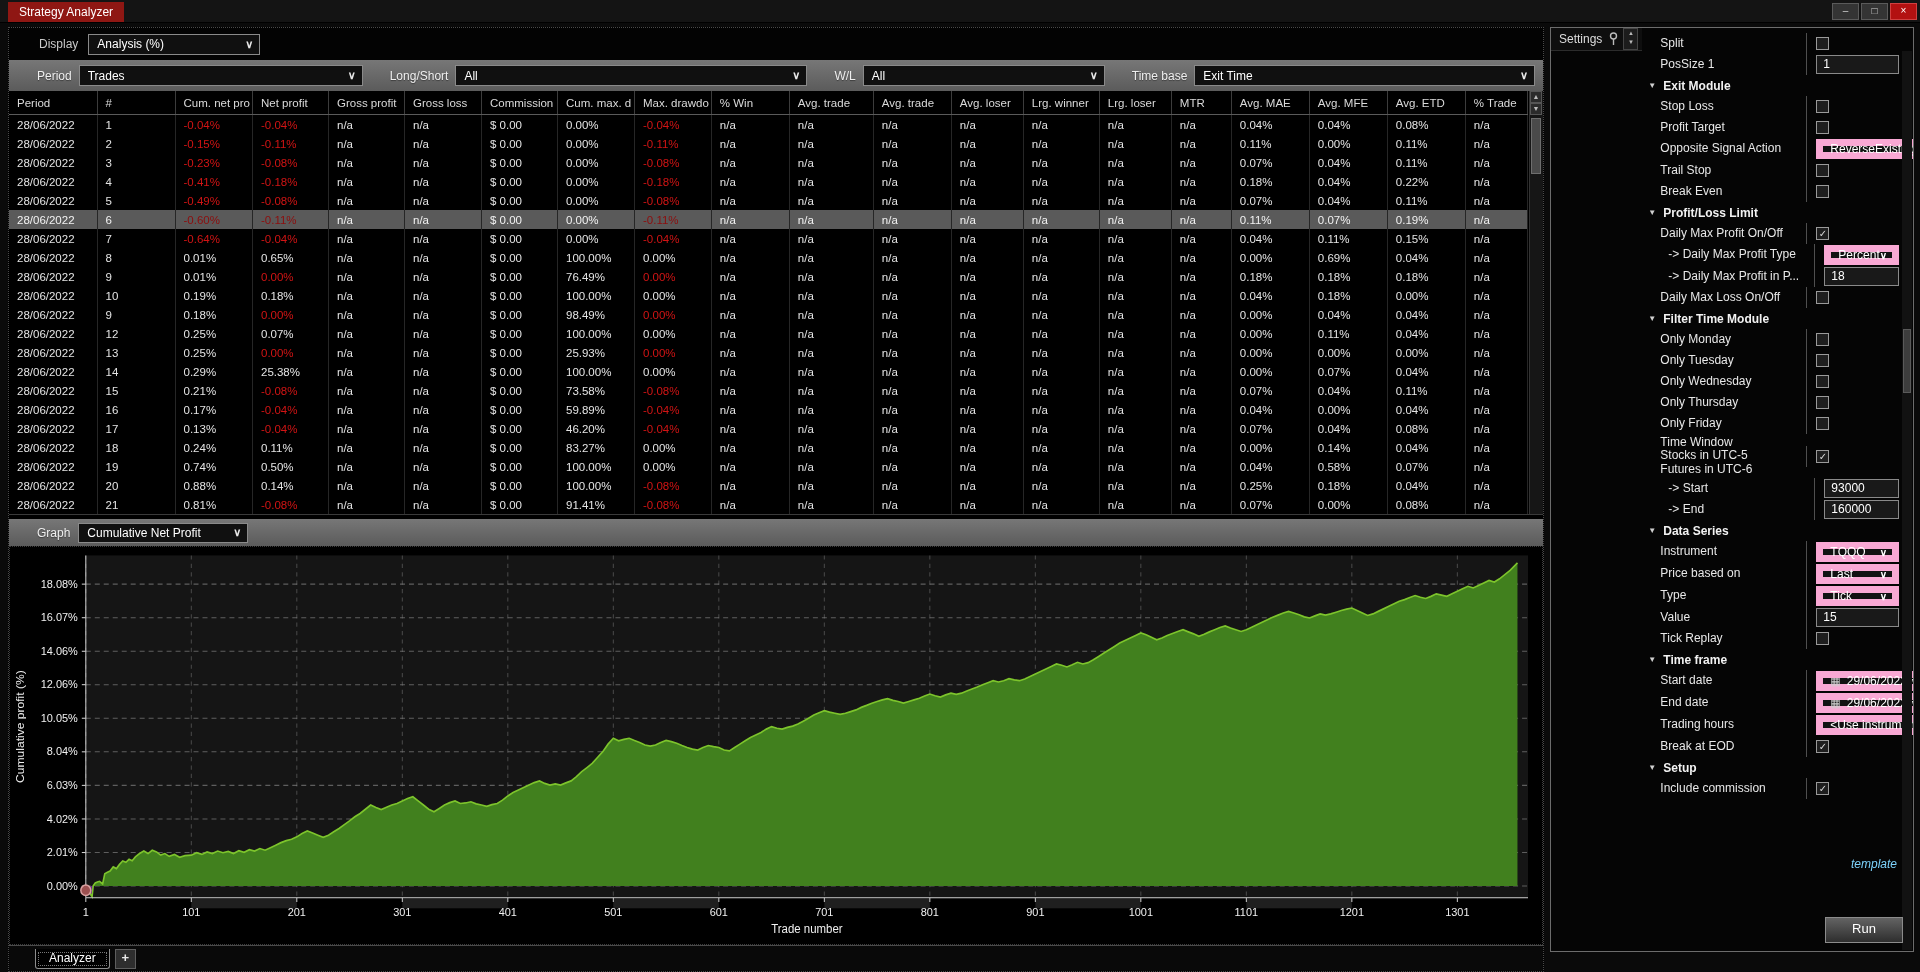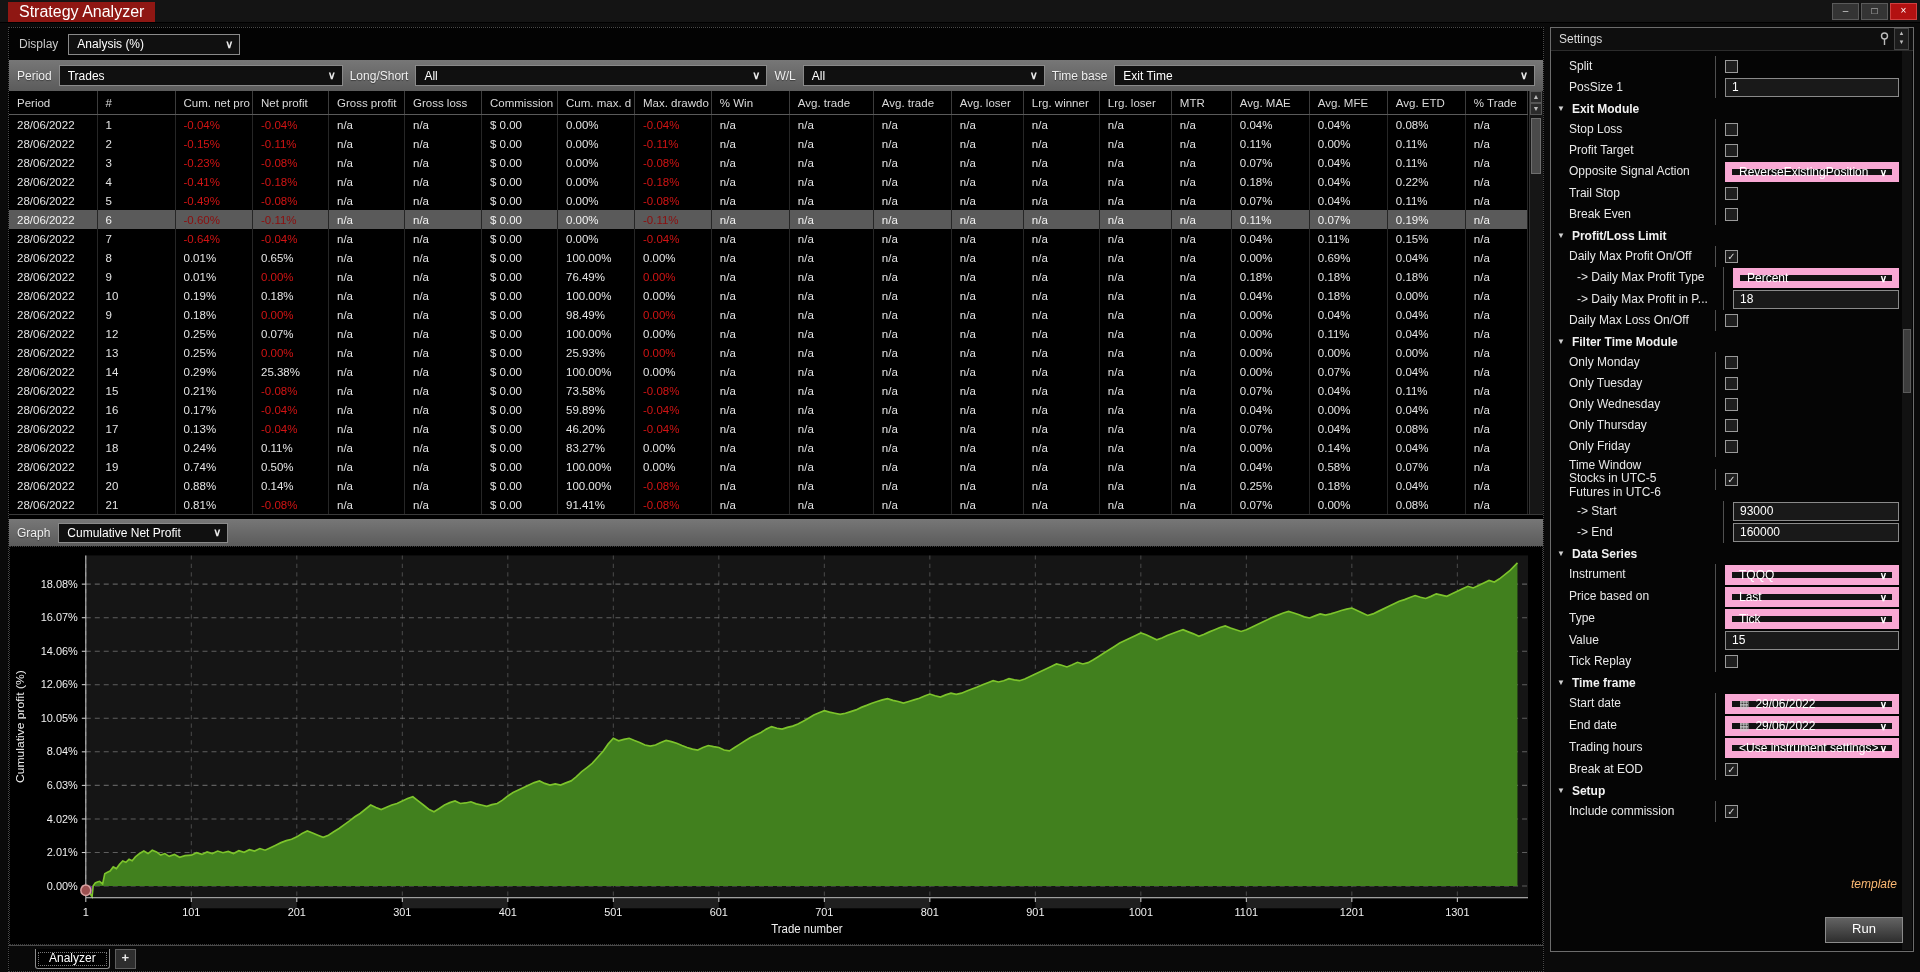--- a/index.html
+++ b/index.html
@@ -1,31 +1,31 @@
 <!DOCTYPE html>
 <html><head>
 <meta charset="utf-8">
 <style>
   html,body{margin:0;padding:0;background:#000;}
   body{width:1920px;height:972px;overflow:hidden;font-family:"Liberation Sans",sans-serif;color:#e8e8e8;}
   .window{width:1920px;height:972px;display:flex;flex-direction:column;background:#0a0a0a;}
 
   
   .titlebar{height:22px;background:#141414;position:relative;display:flex;align-items:flex-end;border-bottom:1px solid #000;flex:0 0 auto;}
-  .title-tab{margin-left:8px;background:#8f1713;color:#fff;font-size:16px;padding:3px 11px 3px;line-height:14px;}
+  .title-tab{margin-left:8px;background:#8f1713;color:#fff;font-size:12px;padding:3px 11px 3px;line-height:14px;}
   .win-btns{position:absolute;right:3px;top:3px;display:flex;gap:2px;}
   .win-btn{width:25px;height:15px;background:#343434;border:1px solid #5a5a5a;color:#cfcfcf;font-size:10px;line-height:13px;text-align:center;cursor:default;}
   .win-btn.close{background:#b31111;border-color:#d04040;color:#fff;}
 
   
   .main{flex:1;display:flex;min-height:0;padding:4px 6px 0 8px;gap:6px;}
   .left{flex:1;display:flex;flex-direction:column;min-width:0;border:1px dotted #4a4a4a;background:#000;}
 
   .display-row{height:32px;display:flex;align-items:center;gap:10px;padding-left:10px;background:#030303;flex:0 0 auto;}
-  .lbl{color:#c9c9c9;font-size:12px;white-space:nowrap;}
+  .lbl{color:#c9c9c9;font-size:12px;white-space:nowrap;margin-left:20px;}
   .dd{background:#101010;border:1px solid #8a8a8a;height:21px;display:flex;align-items:center;justify-content:space-between;padding:0 6px 0 8px;font-size:12px;color:#fff;box-sizing:border-box;cursor:default;}
   .dd .chev{font-weight:bold;font-size:11px;color:#e8e8e8;margin-left:8px;}
 
   .filter-row{height:31px;background:linear-gradient(#777,#5b5b5b);display:flex;align-items:center;padding:0 8px;gap:7px;flex:0 0 auto;}
   .filter-row .lbl{color:#efefef;text-shadow:0 1px 1px rgba(0,0,0,.4);}
 
   
   .grid-wrap{position:relative;flex:0 0 auto;border-bottom:1px solid #3a3a3a;background:#000;}
   table.grid{border-collapse:collapse;table-layout:fixed;font-size:11.5px;}
   table.grid th{height:23px;text-align:left;font-weight:normal;color:#dadada;padding:0 2px 0 8px;border-right:1px solid #3c3c3c;border-bottom:1px solid #5a5a5a;background:#000;white-space:nowrap;overflow:hidden;}
@@ -42,41 +42,41 @@
   .graph-bar .lbl{color:#efefef;text-shadow:0 1px 1px rgba(0,0,0,.4);}
   .chart-area{flex:1;position:relative;background:#000;border:1px dotted #3c3c3c;min-height:0;}
   .chart-area svg{position:absolute;inset:0;width:100%;height:100%;}
 
   
   .tabbar{height:25px;display:flex;align-items:center;gap:5px;padding-left:26px;border-top:1px solid #4a4a4a;background:#090909;flex:0 0 auto;}
   .tab{background:#000;border:1px solid #8d8d8d;border-top:none;padding:2px 13px 3px;font-size:12px;color:#fff;border-radius:0 0 3px 3px;outline:1px dotted #777;outline-offset:-4px;cursor:default;}
   .tab-add{width:19px;height:18px;background:#2e2e2e;border:1px solid #5e5e5e;color:#e8e8e8;font-size:13px;font-weight:bold;line-height:16px;text-align:center;cursor:default;}
 
   
-  .settings{width:362px;flex:0 0 auto;border:1px solid #6c6c6c;background:#050505;position:relative;display:flex;flex-direction:column;margin-bottom:20px;}
+  .settings{width:362px;flex:0 0 auto;border:1px solid #6c6c6c;background:#050505;position:relative;display:flex;flex-direction:row;margin-bottom:20px;}
   .s-header{height:22px;background:#0e0e0e;display:flex;align-items:center;padding:0 4px 0 8px;font-size:12px;color:#ddd;border-bottom:1px solid #2c2c2c;flex:0 0 auto;}
   .s-header .sp{flex:1;}
   .s-updown{width:13px;height:20px;background:#1c1c1c;border:1px solid #444;color:#bbb;font-size:6px;line-height:9px;text-align:center;margin-left:4px;}
   .s-body{flex:1;padding:5px 14px 0 6px;overflow:hidden;position:relative;}
   .s-row{display:flex;align-items:center;min-height:21px;}
   .s-row.tall{min-height:44px;}
   .s-label{width:146px;flex:0 0 auto;font-size:12px;color:#e8e8e8;padding-left:12px;line-height:13.5px;}
   .s-label.ind{padding-left:20px;}
   .s-ctrl{flex:1;border-left:1px solid #4f4f4f;padding:1px 0 1px 9px;display:flex;align-items:center;min-height:21px;box-sizing:border-box;}
   .s-group{display:flex;align-items:center;gap:7px;height:21px;font-weight:bold;font-size:12px;color:#f2f2f2;}
   .s-group .tri{font-size:8px;color:#d0d0d0;}
   .cb{width:13px;height:13px;background:#1e1e1e;border:1px solid #9a9a9a;box-sizing:border-box;font-size:10px;line-height:11px;text-align:center;color:#d8d8d8;cursor:default;}
   .sinp{flex:1;height:19px;background:#191919;border:1px solid #8a8a8a;box-sizing:border-box;font-size:12px;color:#fff;padding:0 6px;line-height:17px;cursor:text;}
   .ssel{flex:1;height:20px;background:#121212;border:7px solid #f9a8d4;box-sizing:border-box;font-size:12px;color:#fff;display:flex;align-items:center;padding:0 5px 0 7px;cursor:default;}
   .ssel .val{flex:1;white-space:nowrap;overflow:hidden;}
   .ssel .chev{font-weight:bold;font-size:10px;}
   .cal{margin-right:6px;font-size:11px;color:#cfcfcf;}
   .s-scroll{position:absolute;top:23px;right:1px;bottom:1px;width:10px;background:#121212;}
   .s-scroll .thumb{position:absolute;left:1px;top:278px;width:8px;height:64px;background:#3d3d3d;border:1px solid #5a5a5a;box-sizing:border-box;}
-  .template-link{position:absolute;right:16px;bottom:60px;font-size:12px;font-style:italic;color:#fdba74;cursor:default;}
+  .template-link{position:absolute;right:16px;bottom:80px;font-size:12px;font-style:italic;color:#7dd3fc;cursor:default;}
   .run-btn{position:absolute;right:10px;bottom:8px;width:76px;height:24px;background:linear-gradient(#636363,#2e2e2e);border:1px solid #8c8c8c;color:#fff;font-size:13px;text-align:center;line-height:22px;cursor:default;}
 
   
   .statusbar{height:22px;background:#060606;border-top:1px solid #1f1f1f;display:flex;align-items:center;justify-content:flex-end;padding-right:12px;gap:6px;flex:0 0 auto;}
   .nt-ring{width:13px;height:13px;border:2.5px solid #b01a14;border-radius:50%;box-sizing:border-box;position:relative;}
   .nt-ring::after{content:"";position:absolute;left:2px;top:2px;width:4px;height:4px;background:#b01a14;border-radius:50%;}
   .nt-text{font-size:13px;font-weight:bold;letter-spacing:1px;}
   .nt-text .n{color:#6e6e6e;} .nt-text .t{color:#b01a14;}
   .pin-icon{margin-left:6px;}
 </style>

